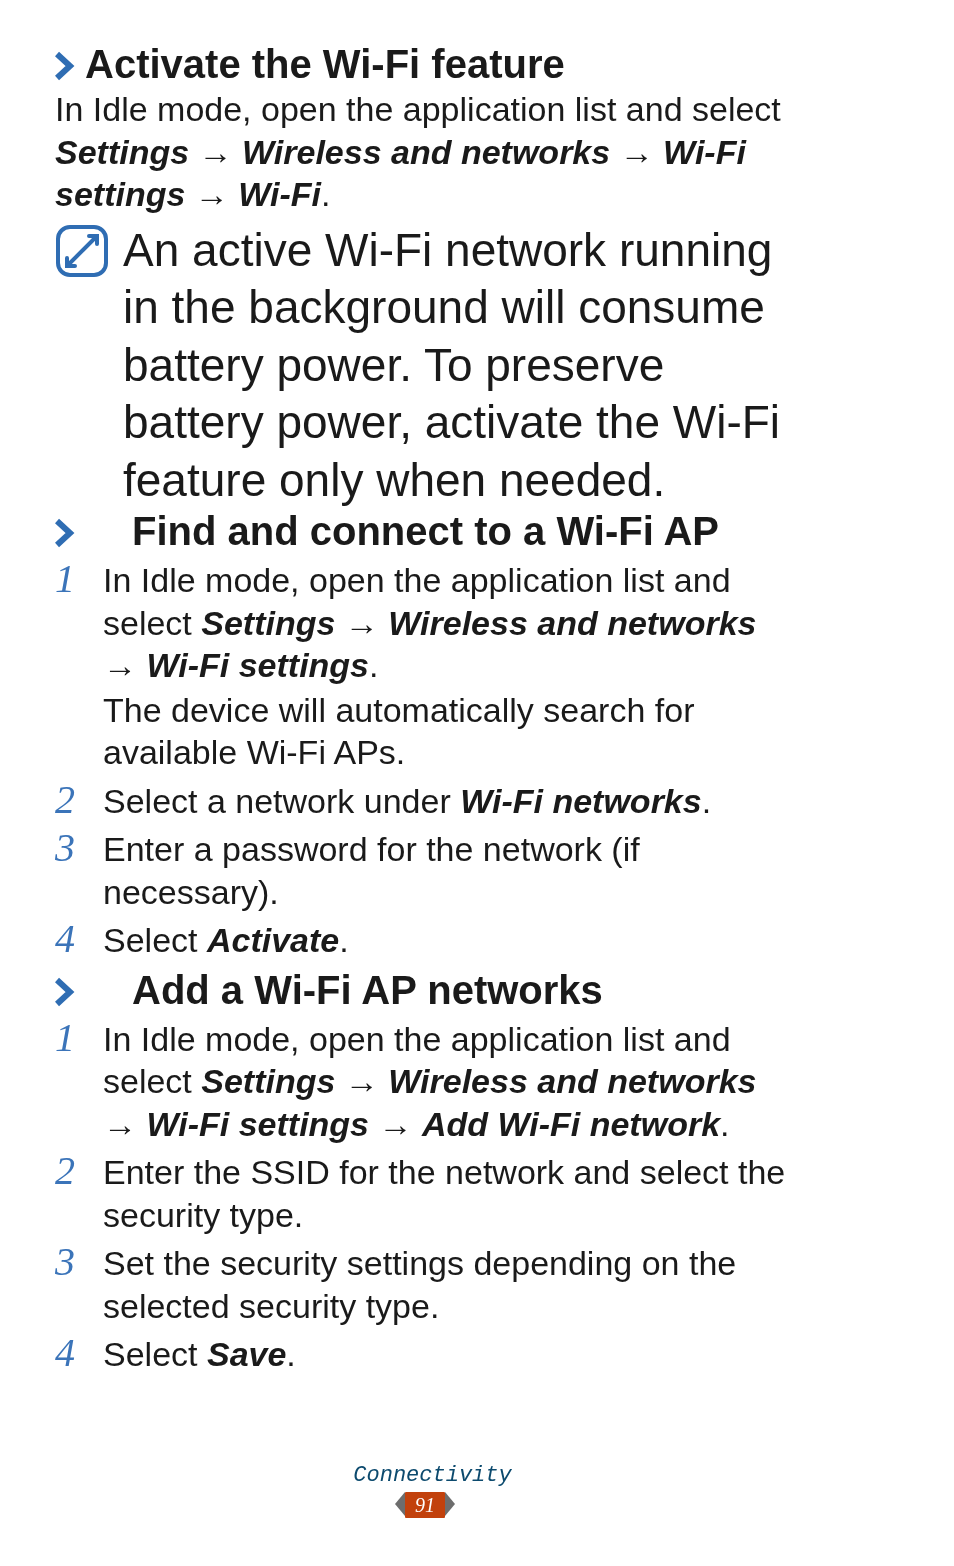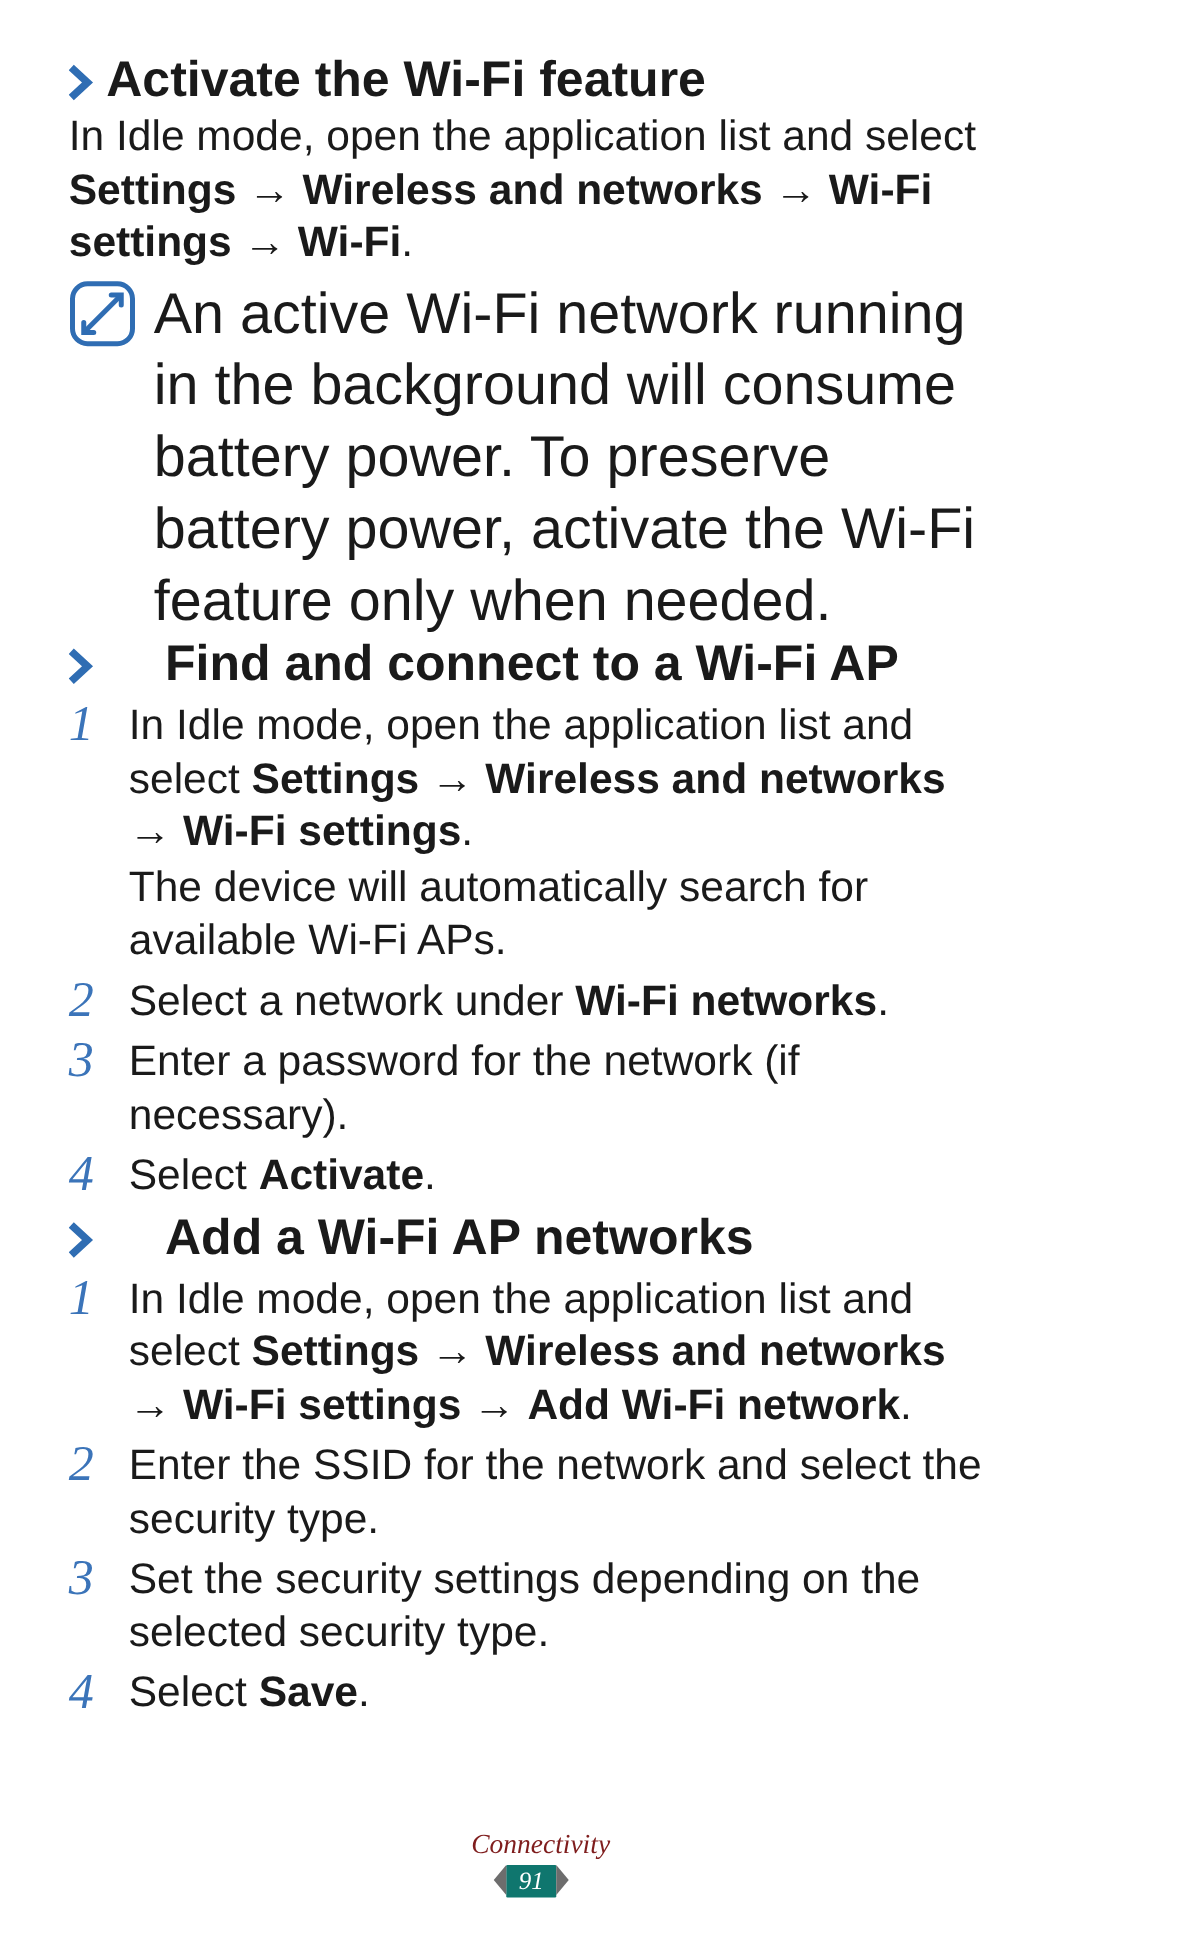--- a/index.html
+++ b/index.html
@@ -87,41 +87,41 @@
     font-size: 40px;
     color: #3b74b9;
     font-weight: 400;
     width: 40px;
     text-align: left;
   }
   .step-sub {
     display: block;
     margin-top: 2px;
   }
-  .bold { font-weight: 700; }
+  .bold { font-weight: 700; font-style: italic; }
 
   .footer {
     position: absolute;
     left: 0;
     right: 0;
     bottom: 48px;
     text-align: center;
   }
   .footer-label {
     font-style: italic;
     font-size: 22px;
-    color: #7f1d1d;
-    font-family: Liberation Serif, serif;
+    color: #0c4a6e;
+    font-family: Liberation Mono, monospace;
     display: block;
     margin-bottom: 4px;
     padding-left: 15px;
   }
   .footer-page {
     display: inline-block;
-    background: #0f766e;
+    background: #c2410c;
     color: #fff;
     font-style: italic;
     font-family: Georgia, "Times New Roman", serif;
     font-size: 20px;
     padding: 1px 10px 1px 10px;
     border-radius: 1px;
     position: relative;
     line-height: 1.2;
   }
   .footer-page::before,

